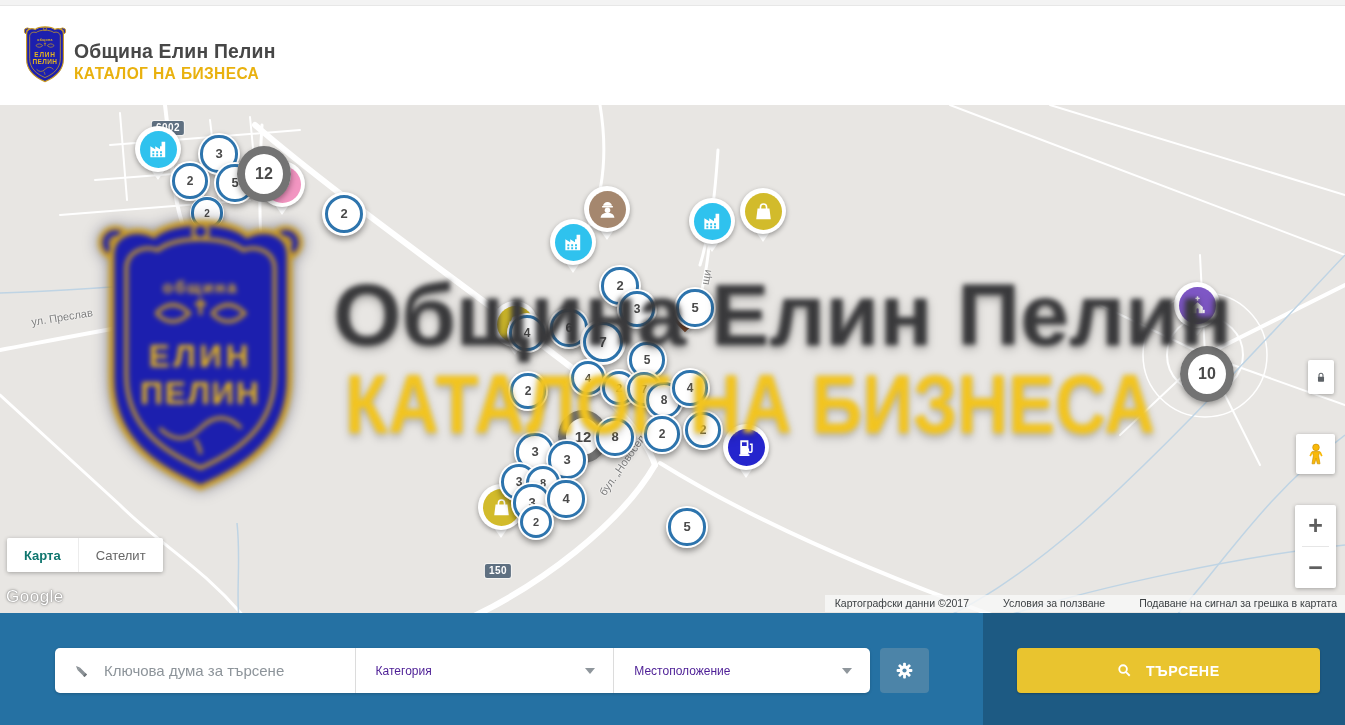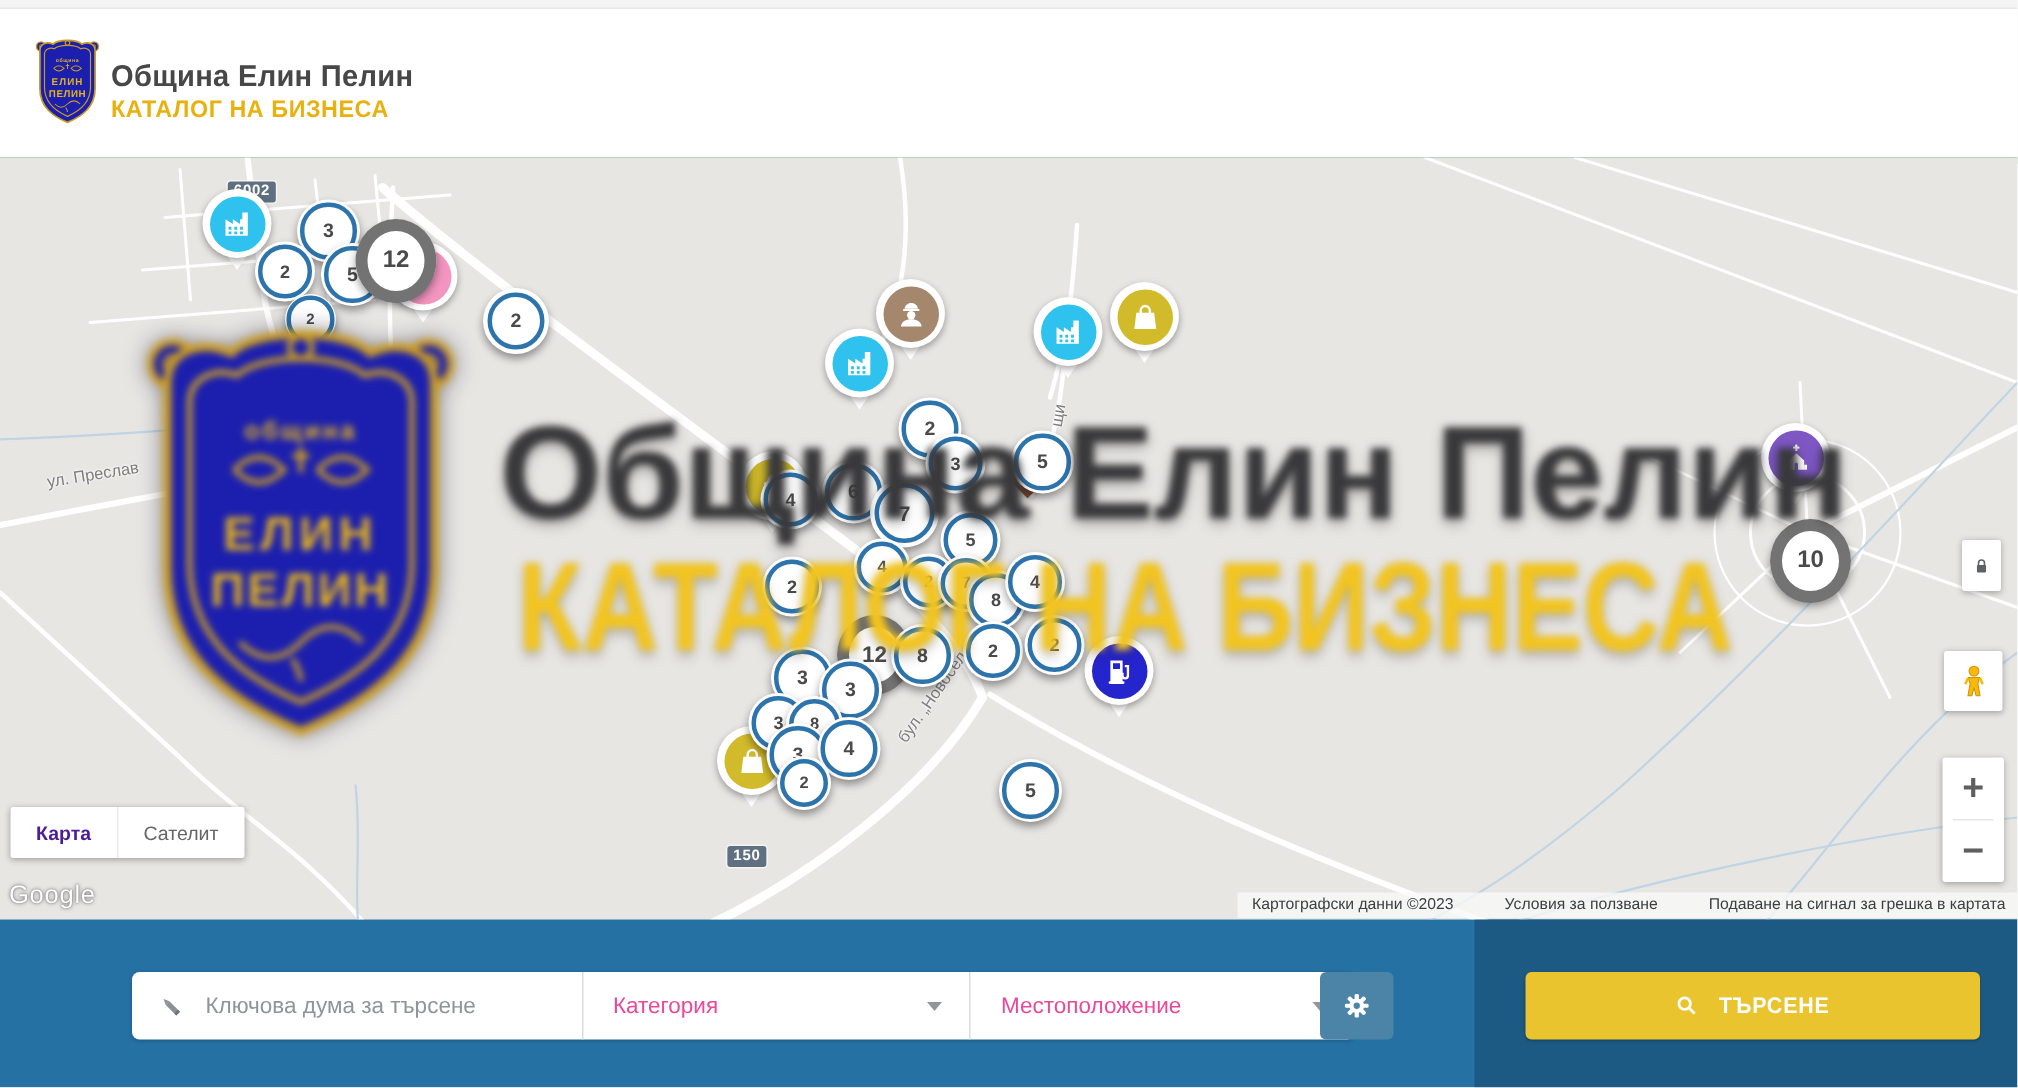--- a/index.html
+++ b/index.html
@@ -35,44 +35,44 @@
 
   
   .watermark{position:absolute;left:0;top:0;width:100%;height:100%;z-index:5;pointer-events:none;filter:blur(2.4px);}
   .wm-crest{position:absolute;left:85px;top:110px;width:231px;height:278px;filter:drop-shadow(0 0 7px rgba(10,10,40,.5));}
   .wm-t1{position:absolute;left:333px;top:166px;font-size:88px;font-weight:bold;color:#39393b;letter-spacing:0;line-height:1;white-space:nowrap;filter:drop-shadow(0 3px 4px rgba(0,0,0,.35));}
   .wm-t2{position:absolute;left:345px;top:257px;font-size:84px;font-weight:bold;color:#f2c41f;line-height:1;white-space:nowrap;transform:scaleX(.84);transform-origin:left top;filter:drop-shadow(0 3px 4px rgba(0,0,0,.3));}
 
   
   .type-ctl{position:absolute;left:7px;top:433px;z-index:6;display:flex;box-shadow:0 1px 4px rgba(0,0,0,.3);border-radius:2px;overflow:hidden;}
   .type-btn{height:34px;background:#fff;border:none;padding:0 17px;font-size:13px;cursor:pointer;font-family:inherit;}
-  .type-btn.active{font-weight:bold;color:#4c1d95;}
+  .type-btn.active{font-weight:bold;color:#0f766e;}
   .type-btn.idle{color:#666;border-left:1px solid #ececec;}
   .google-logo{position:absolute;left:6px;top:482px;z-index:6;font-size:17px;font-weight:500;letter-spacing:.5px;color:#fff;text-shadow:0 0 3px rgba(0,0,0,.45),0 0 1px rgba(0,0,0,.5);cursor:pointer;}
   .attrib{position:absolute;right:0;bottom:1px;z-index:6;height:16px;display:flex;align-items:center;gap:14px;background:rgba(248,248,248,.78);padding:0 8px 1px 10px;font-size:10.5px;color:#3c4043;}
   .attrib a{color:#3c4043;text-decoration:none;cursor:pointer;margin-left:20px;}
   .sq-btn{position:absolute;z-index:6;background:#fff;border:none;border-radius:2px;box-shadow:0 1px 4px rgba(0,0,0,.3);display:flex;align-items:center;justify-content:center;cursor:pointer;}
   .lock-btn{left:1308px;top:255px;width:26px;height:34px;}
   .pegman-btn{left:1296px;top:329px;width:39px;height:40px;}
   .zoom-ctl{position:absolute;left:1295px;top:400px;width:41px;height:83px;z-index:6;background:#fff;border-radius:2px;box-shadow:0 1px 4px rgba(0,0,0,.3);display:flex;flex-direction:column;}
   .zoom-btn{flex:1;background:none;border:none;font-size:25px;font-weight:bold;color:#5f5f5f;cursor:pointer;line-height:1;font-family:inherit;}
   .zoom-div{height:1px;background:#e6e6e6;margin:0 7px;}
 
   
   .bar{position:absolute;left:0;top:613px;width:1345px;height:112px;background:#2571a3;}
   .bar-right{position:absolute;left:983px;top:0;width:362px;height:112px;background:#1d5a83;}
-  .fields{position:absolute;left:55px;top:35px;width:815px;height:45px;background:#fff;border-radius:5px;box-shadow:0 1px 3px rgba(0,0,0,.2);display:flex;margin-left:33px;}
+  .fields{position:absolute;left:55px;top:35px;width:815px;height:45px;background:#fff;border-radius:5px;box-shadow:0 1px 3px rgba(0,0,0,.2);display:flex;}
   .f-div{width:1px;height:45px;background:#dcdcdc;}
   .f-key{width:300px;display:flex;align-items:center;gap:12px;padding-left:16px;box-sizing:border-box;}
   .f-key input{border:none;outline:none;font-size:15px;color:#555;width:220px;font-family:inherit;background:transparent;}
   .f-key input::placeholder{color:#8d949a;}
   .f-sel{display:flex;align-items:center;justify-content:space-between;padding:0 18px 0 20px;box-sizing:border-box;cursor:pointer;}
   .f-cat{width:258px;}
   .f-loc{width:256px;}
-  .f-sel .lbl{font-size:15px;color:#ec4899;}
+  .f-sel .lbl{font-size:12px;color:#4c1d95;}
   .chev{width:0;height:0;border-left:5px solid transparent;border-right:5px solid transparent;border-top:6px solid #8f969c;}
   .gear-btn{position:absolute;left:880px;top:35px;width:49px;height:45px;background:#4c84a8;border:none;border-radius:4px;display:flex;align-items:center;justify-content:center;cursor:pointer;}
   .search-btn{position:absolute;left:1017px;top:35px;width:303px;height:45px;background:#e9c42f;border:none;border-radius:4px;display:flex;align-items:center;justify-content:center;gap:11px;cursor:pointer;box-shadow:0 1px 2px rgba(0,0,0,.25);}
   .search-btn span{font-size:15px;font-weight:bold;color:#fff;letter-spacing:.6px;transform:scaleX(.95);}
   .hidden-defs{position:absolute;width:0;height:0;overflow:hidden;}
 </style>
 </head>
 <body>
 
 <svg class="hidden-defs" aria-hidden="true">
@@ -420,21 +420,21 @@
       <div class="wm-t1">Община Елин Пелин</div>
       <div class="wm-t2">КАТАЛОГ НА БИЗНЕСА</div>
     </div>
 
     <div class="type-ctl">
       <button class="type-btn active">Карта</button>
       <button class="type-btn idle">Сателит</button>
     </div>
     <div class="google-logo">Google</div>
     <div class="attrib">
-      <span>Картографски данни ©2023</span>
+      <span>Картографски данни ©2017</span>
       <a>Условия за ползване</a>
       <a>Подаване на сигнал за грешка в картата</a>
     </div>
     <button class="sq-btn lock-btn">
       <svg width="15" height="15" viewBox="0 0 24 24">
           <use href="#i-lock"></use>
         </svg>
     </button>
     <button class="sq-btn pegman-btn">
       <svg width="24" height="26" viewBox="0 0 24 24">

